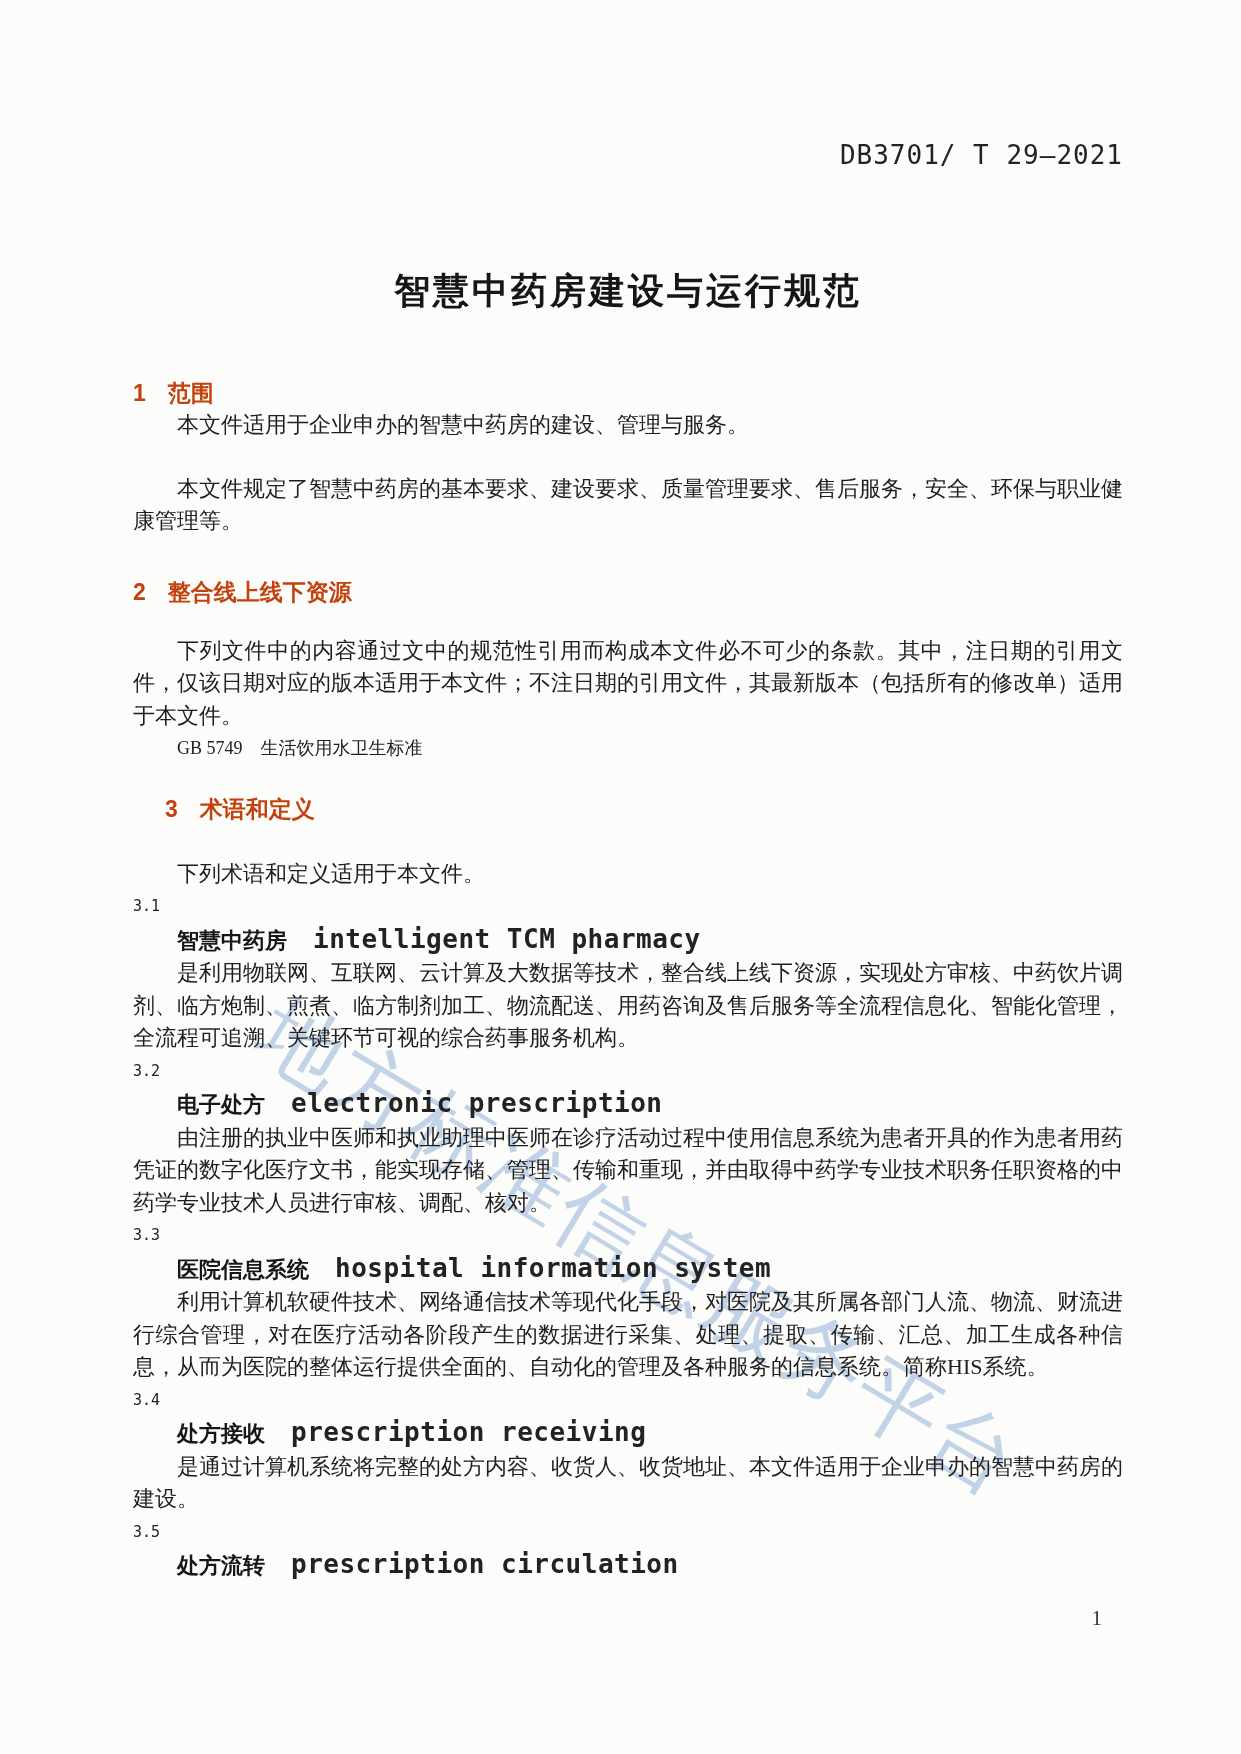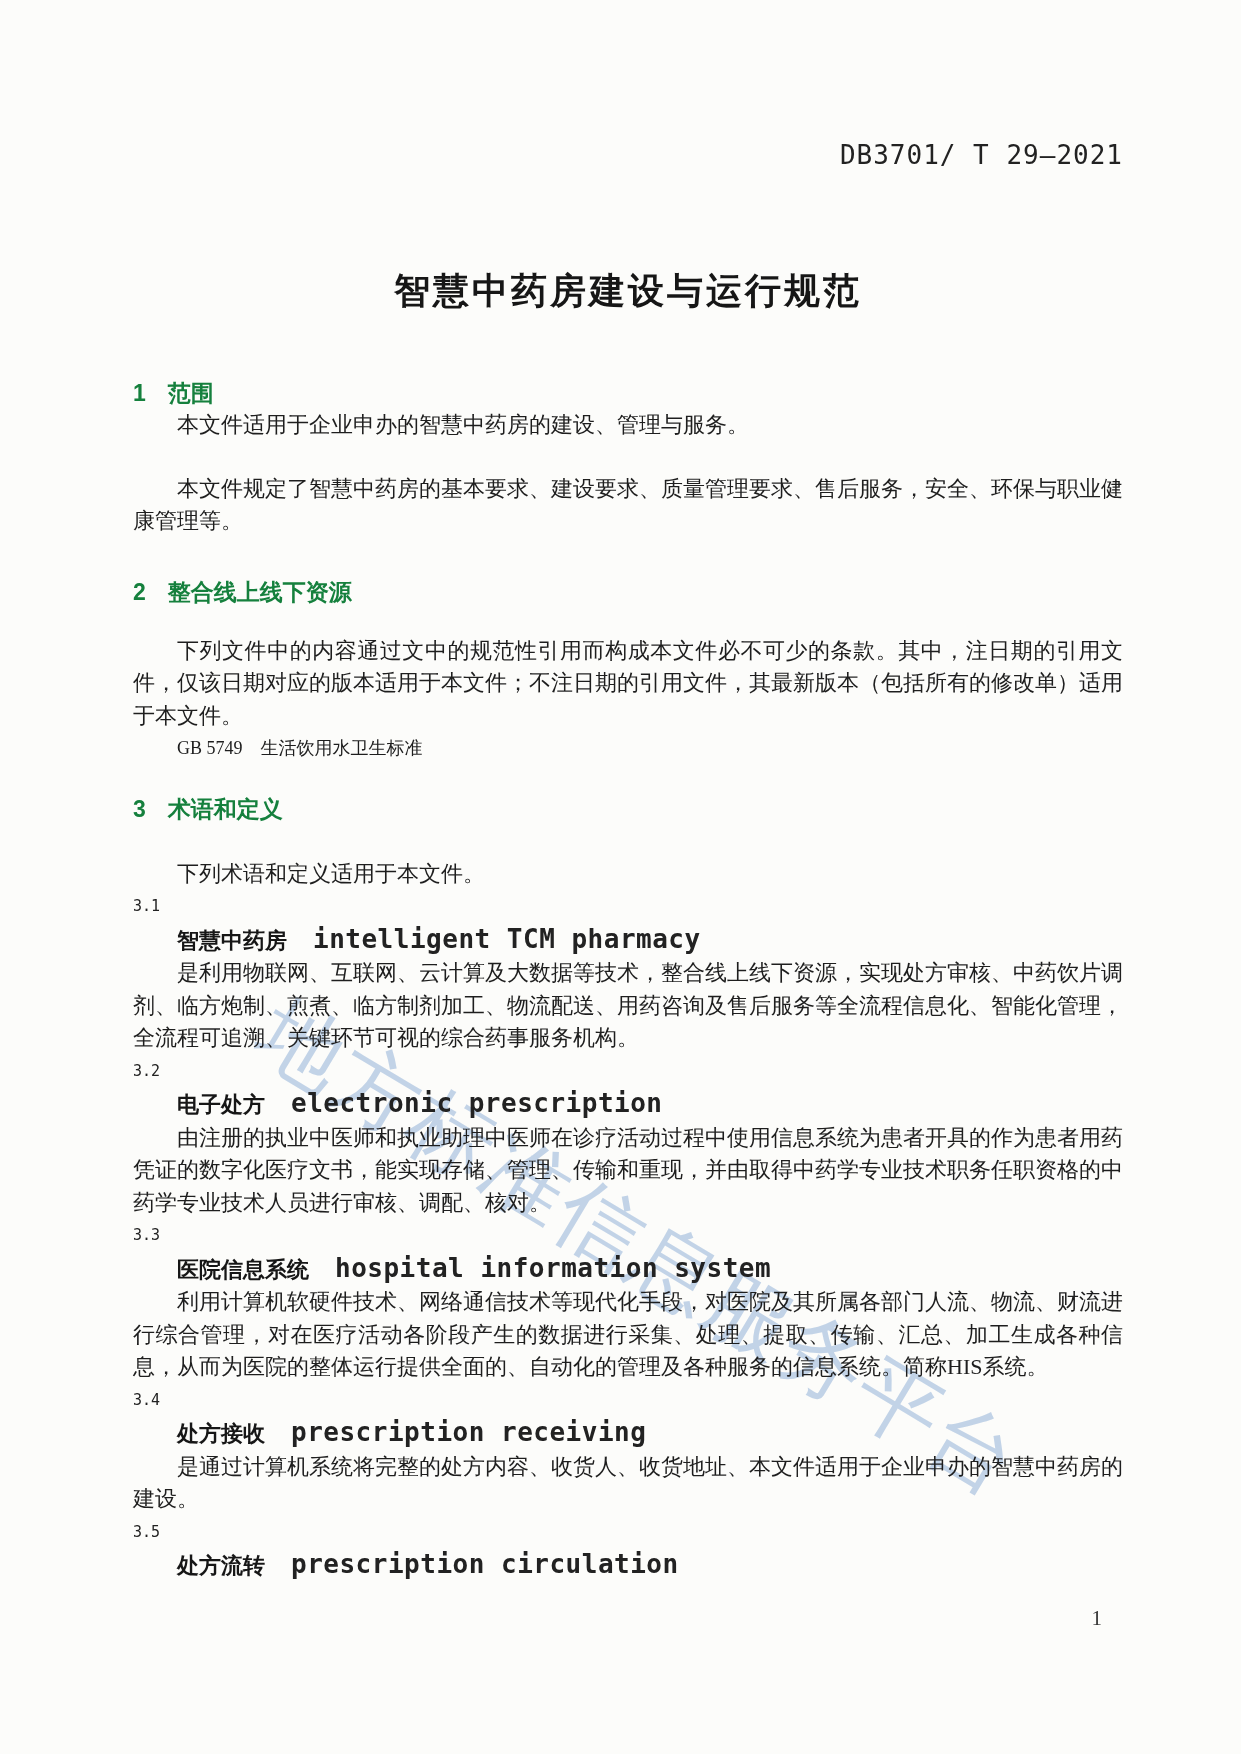--- a/index.html
+++ b/index.html
@@ -32,27 +32,27 @@
     font-size: 36px;
     letter-spacing: 3px;
     line-height: 40px;
     color: #161616;
   }
   .sec-heading {
     font-family: "Liberation Sans", sans-serif;
     font-weight: 700;
     font-size: 23px;
     line-height: 32px;
-    color: #15803d;
+    color: #c2410c;
   }
   .sec-num { display: inline-block; }
   .sec-title { display: inline-block; margin-left: 22px; }
   .sh1 { margin-top: 66px; }
   .sh2 { margin-top: 38px; }
-  .sh3 { margin-top: 28px; }
+  .sh3 { margin-top: 28px; margin-left: 32px; }
   .para {
     margin: 0;
     font-size: 22px;
     line-height: 32.5px;
     text-align: justify;
     word-break: break-all;
     color: #1e1e1e;
   }
   .indent { text-indent: 44px; }
   .p-first { margin-top: 31px; }

